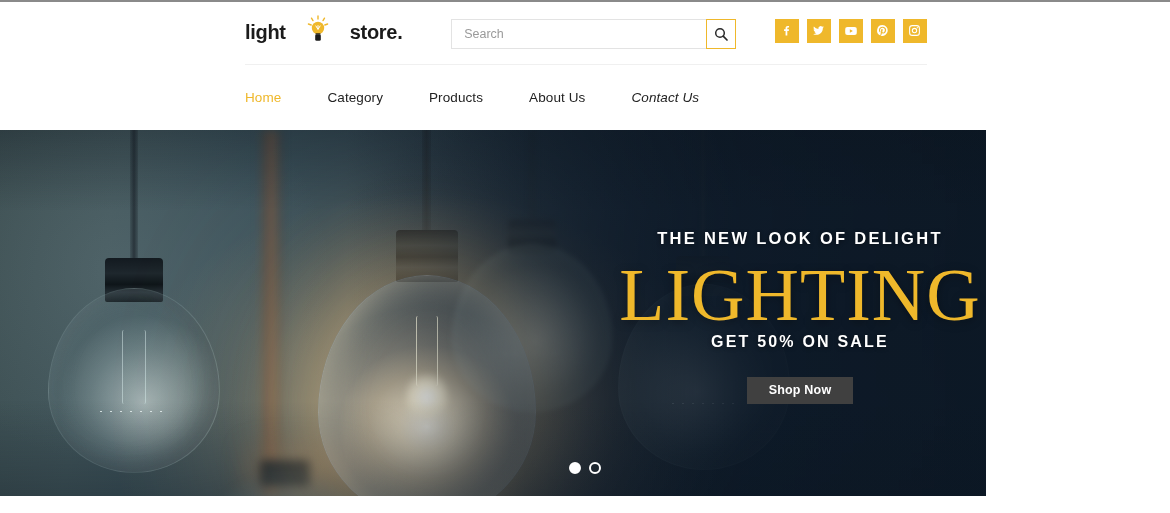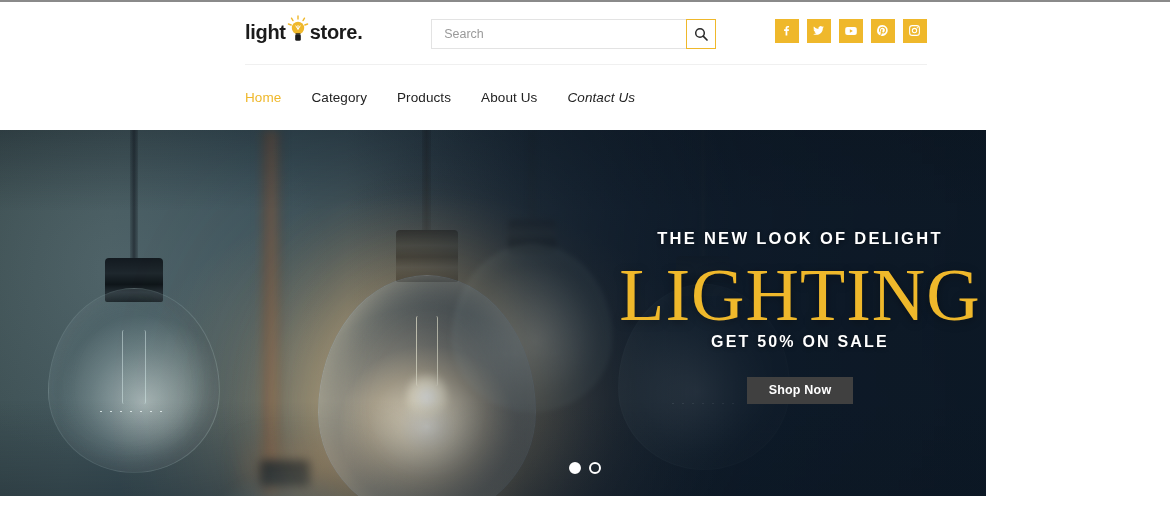--- a/index.html
+++ b/index.html
@@ -51,20 +51,21 @@
   .logo {
     display: flex;
     align-items: center;
     font-size: 20px;
     font-weight: bold;
     color: #1b1b1b;
     letter-spacing: -0.3px;
     height: 34px;
     position: relative;
     top: 1px;
+    gap: 20px;
   }
   .logo-part { line-height: 1; }
   .logo-bulb {
     position: relative;
     width: 22px;
     height: 26px;
     margin: 0 1px 0 1px;
     display: inline-block;
   }
   .logo-bulb svg { position: absolute; top: -4px; left: 0; }
@@ -135,21 +136,21 @@
     width: 682px;
     height: 64px;
     display: flex;
     align-items: center;
     justify-content: space-between;
   }
   .nav-list {
     display: flex;
     align-items: center;
     list-style: none;
-    gap: 0px;
+    gap: 16px;
   }
   .nav-item {
     font-size: 13.5px;
     color: #222222;
     letter-spacing: 0.1px;
     cursor: pointer;
     padding: 0 21px 0 0;
     margin-right: 9px;
     white-space: nowrap;
   }

